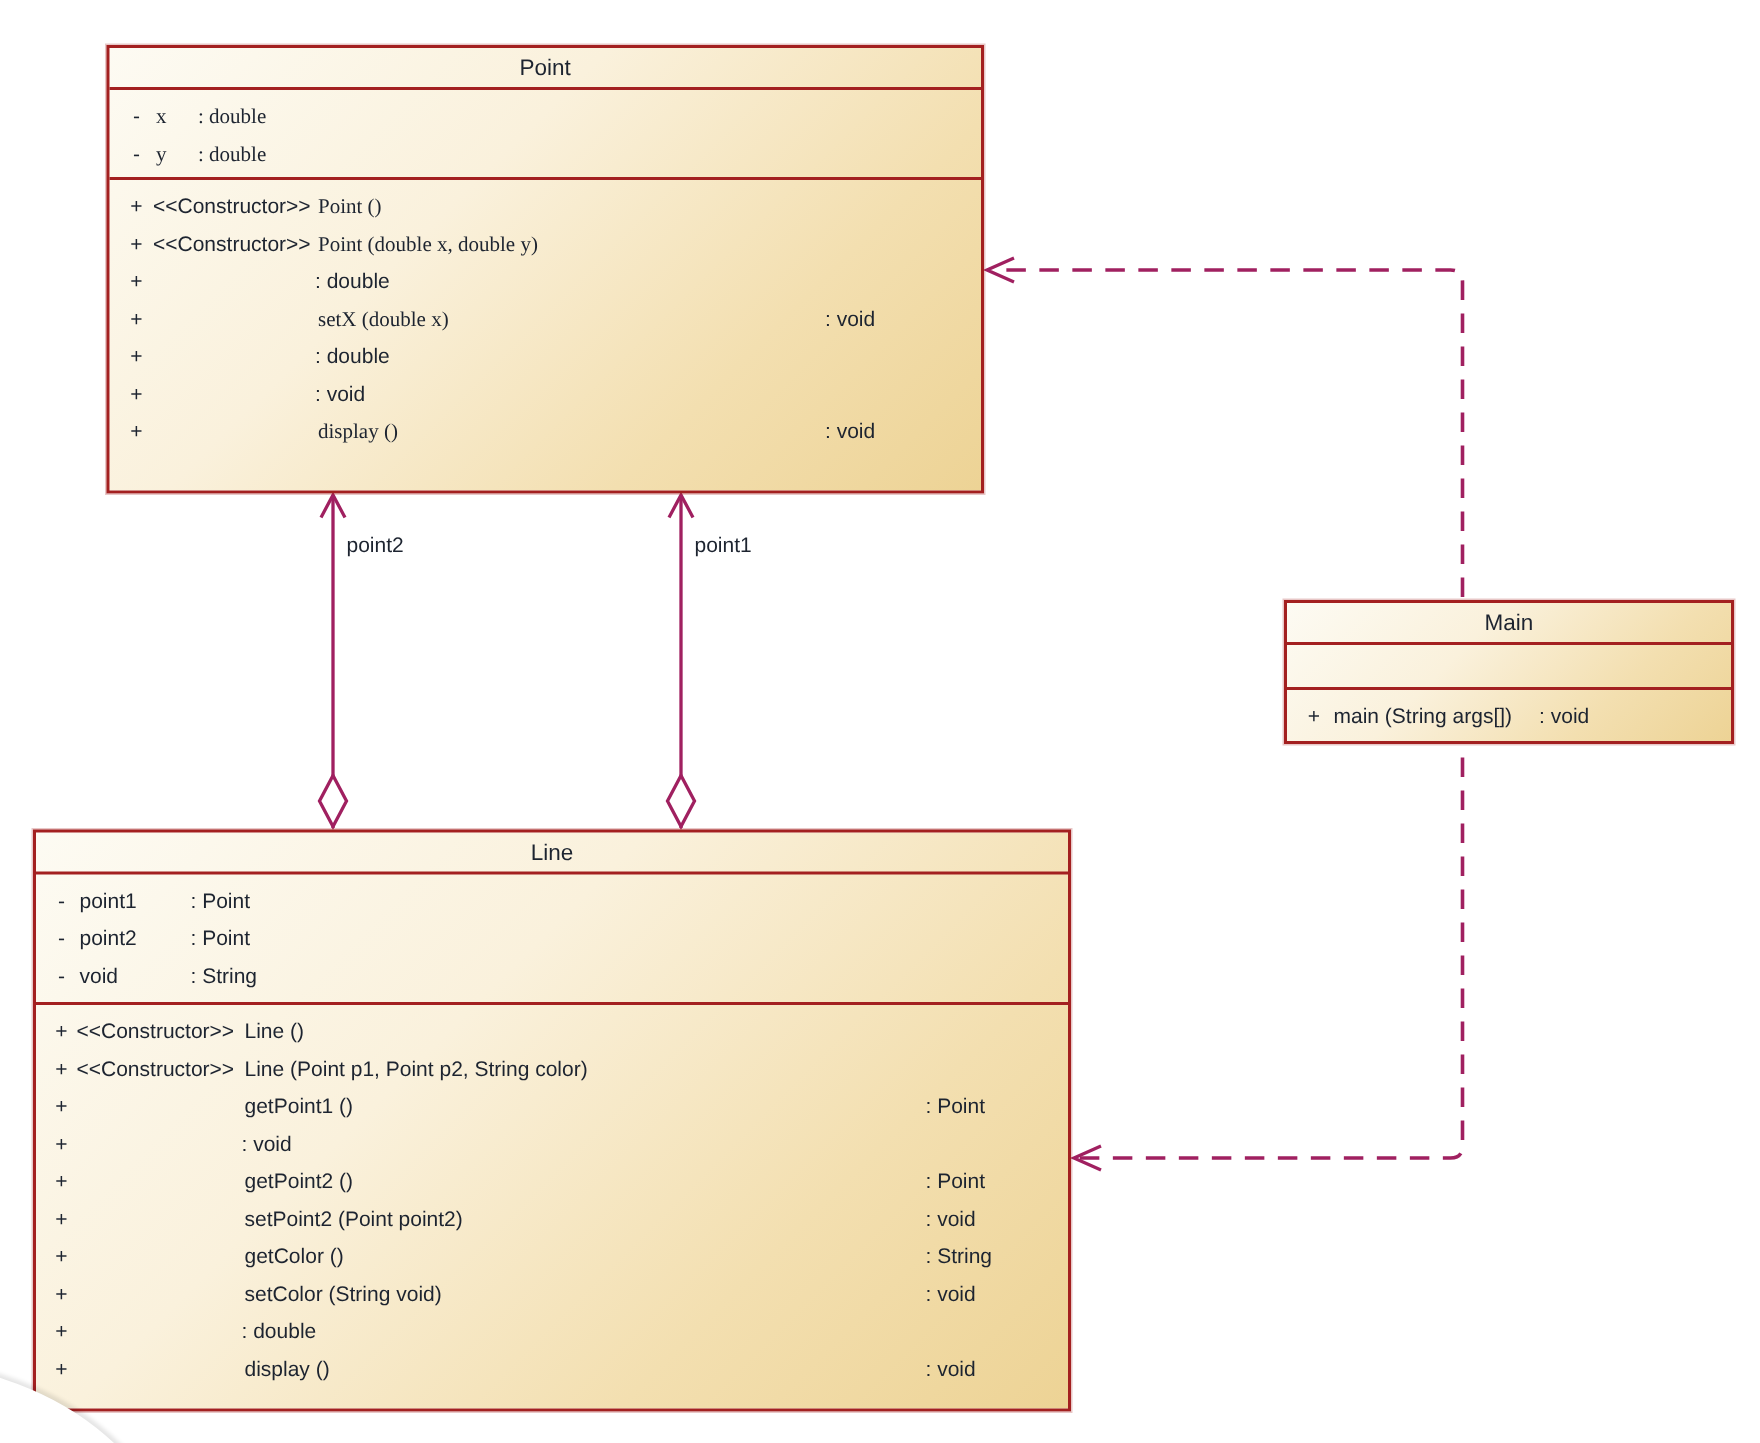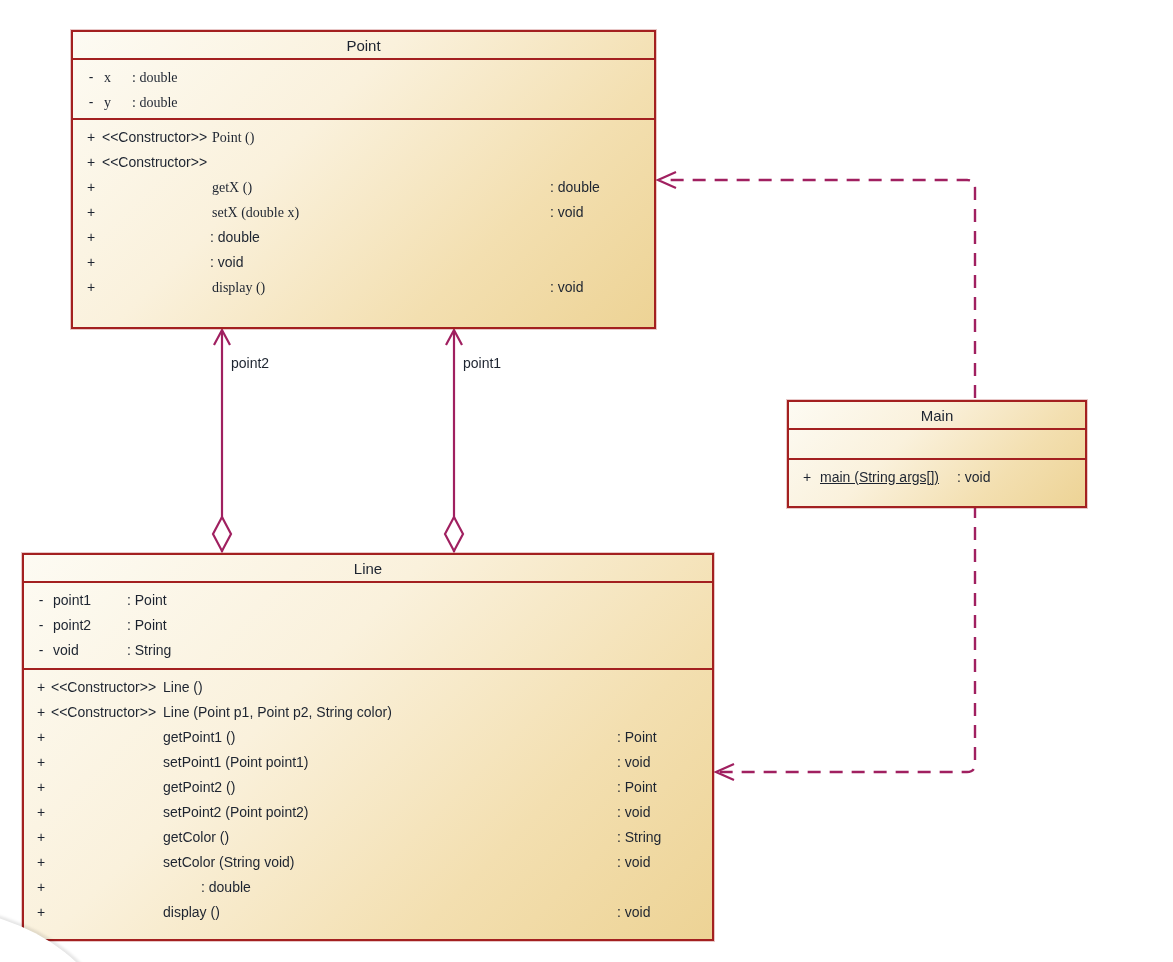--- a/index.html
+++ b/index.html
@@ -105,29 +105,29 @@
   #class-point .m-ret { width: 104px; }
 
   
   #class-line { left: 22px; top: 553px; width: 692px; height: 388px; }
   #class-line .cls-name { height: 28px; line-height: 18px; }
   #class-line .sec-attrs { height: 85px; }
   #class-line .sec-ops { height: 271px; }
   #class-line .m-vis { width: 20px; margin-left: 7px; }
   #class-line .m-stereo { width: 110px; }
   #class-line .m-sig { padding-left: 2px; }
-  #class-line .m-ret { width: 95px; margin-left: 40px; }
-
-  
-  #class-main { left: 787px; top: 400px; width: 300px; height: 108px; }
+  #class-line .m-ret { width: 95px; }
+
+  
+  #class-main { left: 856px; top: 400px; width: 300px; height: 96px; }
   #class-main .cls-name { height: 28px; line-height: 18px; }
   #class-main .sec-attrs { height: 28px; }
   #class-main .sec-ops { height: 41px; }
   #class-main .m-vis { width: 22px; margin-left: 7px; }
-  #class-main .m-sig { padding-left: 2px; flex: 0 0 auto; text-decoration: underline; }
+  #class-main .m-sig { padding-left: 2px; flex: 0 0 auto; }
   #class-main .m-ret { padding-left: 18px; }
 
   .attr-name { display: inline-block; }
   #class-point .attr-name { width: 28px; }
   #class-line .attr-name { width: 74px; }
 
   
   .edge-label {
     position: absolute;
     font-size: 14px;
@@ -187,26 +187,26 @@
     <div class="cls-section sec-ops">
       <div class="member">
         <span class="m-vis">+</span>
         <span class="m-stereo">&lt;&lt;Constructor&gt;&gt;</span>
         <span class="m-sig">Point ()</span>
         <span class="m-ret"></span>
       </div>
       <div class="member">
         <span class="m-vis">+</span>
         <span class="m-stereo">&lt;&lt;Constructor&gt;&gt;</span>
+        <span class="m-sig">Point (double x, double y)</span>
         <span class="m-ret"></span>
       </div>
       <div class="member">
         <span class="m-vis">+</span>
         <span class="m-stereo"></span>
-        <span class="m-sig">getX ()</span>
         <span class="m-ret">: double</span>
       </div>
       <div class="member">
         <span class="m-vis">+</span>
         <span class="m-stereo"></span>
         <span class="m-sig">setX (double x)</span>
         <span class="m-ret">: void</span>
       </div>
       <div class="member">
         <span class="m-vis">+</span>
@@ -272,21 +272,20 @@
       </div>
       <div class="member">
         <span class="m-vis">+</span>
         <span class="m-stereo"></span>
         <span class="m-sig">getPoint1 ()</span>
         <span class="m-ret">: Point</span>
       </div>
       <div class="member">
         <span class="m-vis">+</span>
         <span class="m-stereo"></span>
-        <span class="m-sig">setPoint1 (Point point1)</span>
         <span class="m-ret">: void</span>
       </div>
       <div class="member">
         <span class="m-vis">+</span>
         <span class="m-stereo"></span>
         <span class="m-sig">getPoint2 ()</span>
         <span class="m-ret">: Point</span>
       </div>
       <div class="member">
         <span class="m-vis">+</span>

